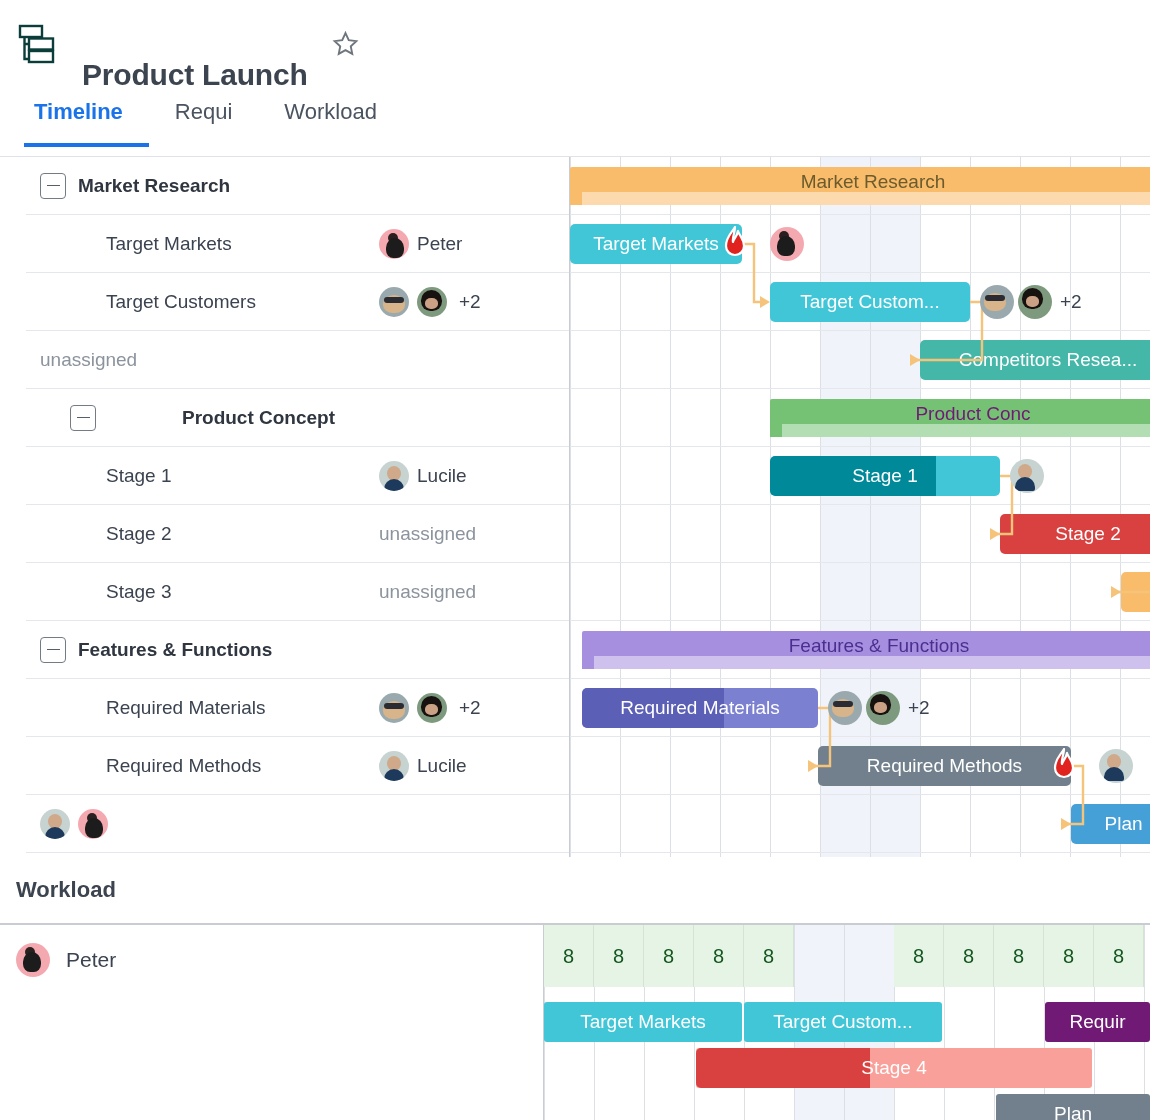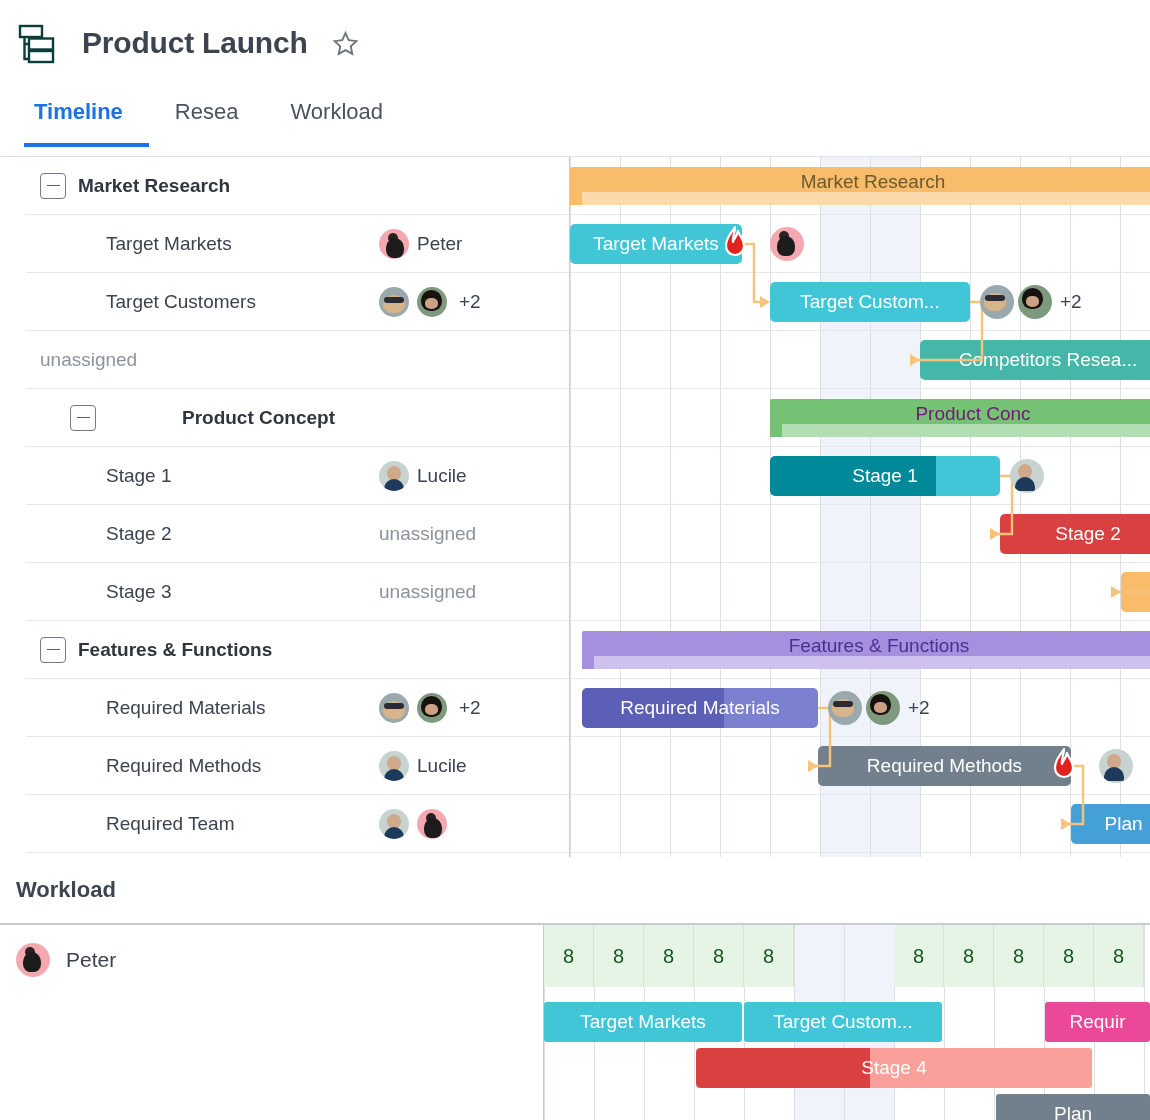--- a/index.html
+++ b/index.html
@@ -9,21 +9,21 @@
     background:#ffffff;
     font-family:"Liberation Sans", sans-serif;
     color:#333d47;
     overflow:hidden;
     position:relative;
   }
 
   
   .header { height:95px; padding:22px 0 0 16px; display:flex; align-items:flex-start; }
   .proj-icon { width:42px; height:42px; margin-right:24px; flex:none; }
-  .proj-title { font-size:30px; font-weight:bold; color:#3c4450; line-height:42px; letter-spacing:-0.2px; }
+  .proj-title { font-size:30px; font-weight:bold; color:#3c4450; line-height:42px; letter-spacing:-0.2px;margin-top:32px; }
   .star-btn { margin-left:22px; width:32px; height:42px; display:flex; align-items:center; justify-content:center; cursor:pointer; }
 
   
   .tabs { height:62px; display:flex; align-items:flex-start; padding-left:24px; gap:0; border-bottom:1px solid #dfe3e8; position:relative; }
   .tab { font-size:22px; color:#4a5360; padding:4px 26px 18px 26px; cursor:pointer; white-space:nowrap; }
   .tab:first-child { padding-left:10px; }
   .tab.active { color:#1a73e8; font-weight:bold; border-bottom:4px solid #1a73e8; }
 
   
   .gantt { position:relative; height:700px; width:1150px; overflow:hidden;margin-left:26px; }
@@ -116,21 +116,21 @@
   <div class="proj-title">Product Launch</div>
   <span class="star-btn">
     <svg viewBox="0 0 24 24" width="27" height="27" fill="none" stroke="#6e757d" stroke-width="1.7">
       <polygon points="12,2.8 14.9,9.1 21.6,9.9 16.7,14.5 18,21.2 12,17.9 6,21.2 7.3,14.5 2.4,9.9 9.1,9.1"></polygon>
     </svg>
   </span>
 </div>
 
 <div class="tabs">
     <div class="tab active">Timeline</div>
-    <div class="tab">Resea</div>
+    <div class="tab">Requi</div>
     <div class="tab">Workload</div>
   </div>
 
 <div class="gantt">
   <div class="grid-left">
       <div class="row group">
         <span class="collapse"></span>
         <span class="row-name">Market Research</span>
         <span class="assignee"></span>
       </div>
@@ -192,21 +192,20 @@
         </span>
       </div>
       <div class="row task">
         <span class="row-name">Required Methods</span>
         <span class="assignee">
           <span class="av lucile"></span>
           <span class="nm">Lucile</span>
         </span>
       </div>
       <div class="row task">
-        <span class="row-name">Required Team</span>
         <span class="assignee">
           <span class="av lucile"></span>
           <span class="av peter"></span>
         </span>
       </div>
     </div>
   <div class="chart-pane">
       <div class="weekend" style="left: 250px; width: 100px;"></div>
       <div class="vline" style="left: 0px;"></div>
       <div class="vline" style="left: 50px;"></div>
@@ -372,21 +371,21 @@
       <div class="wl-cell" style="left: 400px; width: 50px;">8</div>
       <div class="wl-cell" style="left: 450px; width: 50px;">8</div>
       <div class="wl-cell" style="left: 500px; width: 50px;">8</div>
       <div class="wl-cell" style="left: 550px; width: 50px;">8</div>
       <div class="bar" style="left: 0px; width: 198px; top: 77px; background: rgb(65, 198, 216); border-radius: 3px;">
         <span class="lbl">Target Markets</span>
       </div>
       <div class="bar" style="left: 200px; width: 198px; top: 77px; background: rgb(65, 198, 216); border-radius: 3px;">
         <span class="lbl">Target Custom...</span>
       </div>
-      <div class="bar" style="left: 501px; width: 105px; top: 77px; background: #ec4899; border-radius: 3px;">
+      <div class="bar" style="left: 501px; width: 105px; top: 77px; background: #701a75; border-radius: 3px;">
         <span class="lbl">Requir</span>
       </div>
       <div class="bar" style="left: 152px; width: 396px; top: 123px; background: rgb(249, 160, 154); border-radius: 3px;">
         <div class="prog" style="width: 44%; background: rgb(217, 65, 65);"></div>
         <span class="lbl">Stage 4</span>
       </div>
       <div class="bar" style="left: 452px; width: 154px; top: 169px; background: rgb(113, 128, 140); border-radius: 3px;">
         <span class="lbl">Plan</span>
       </div>
     </div>

